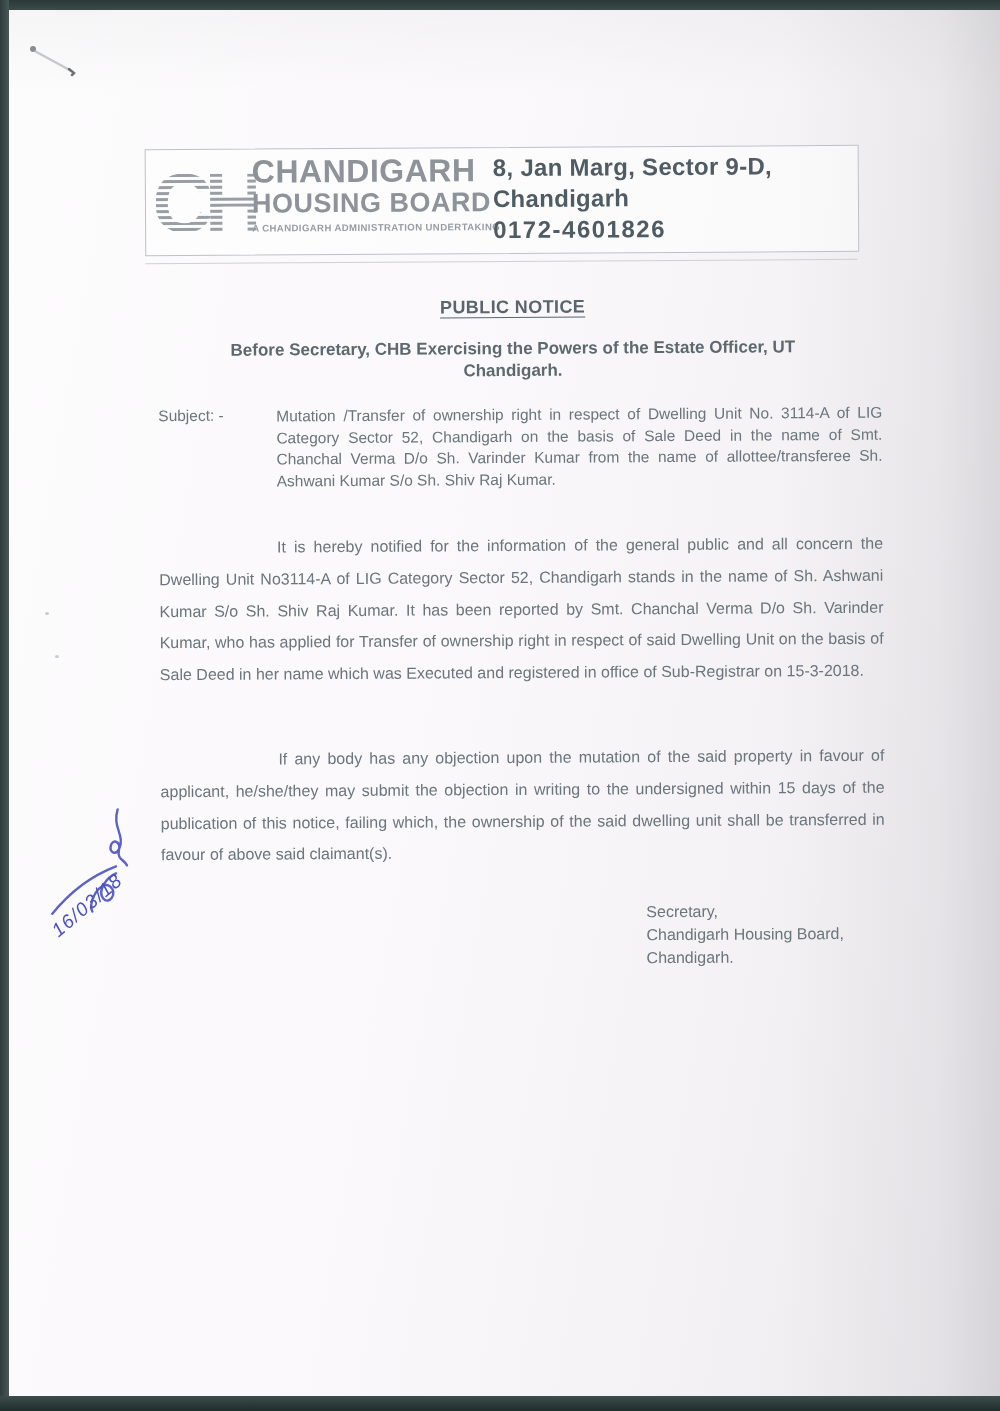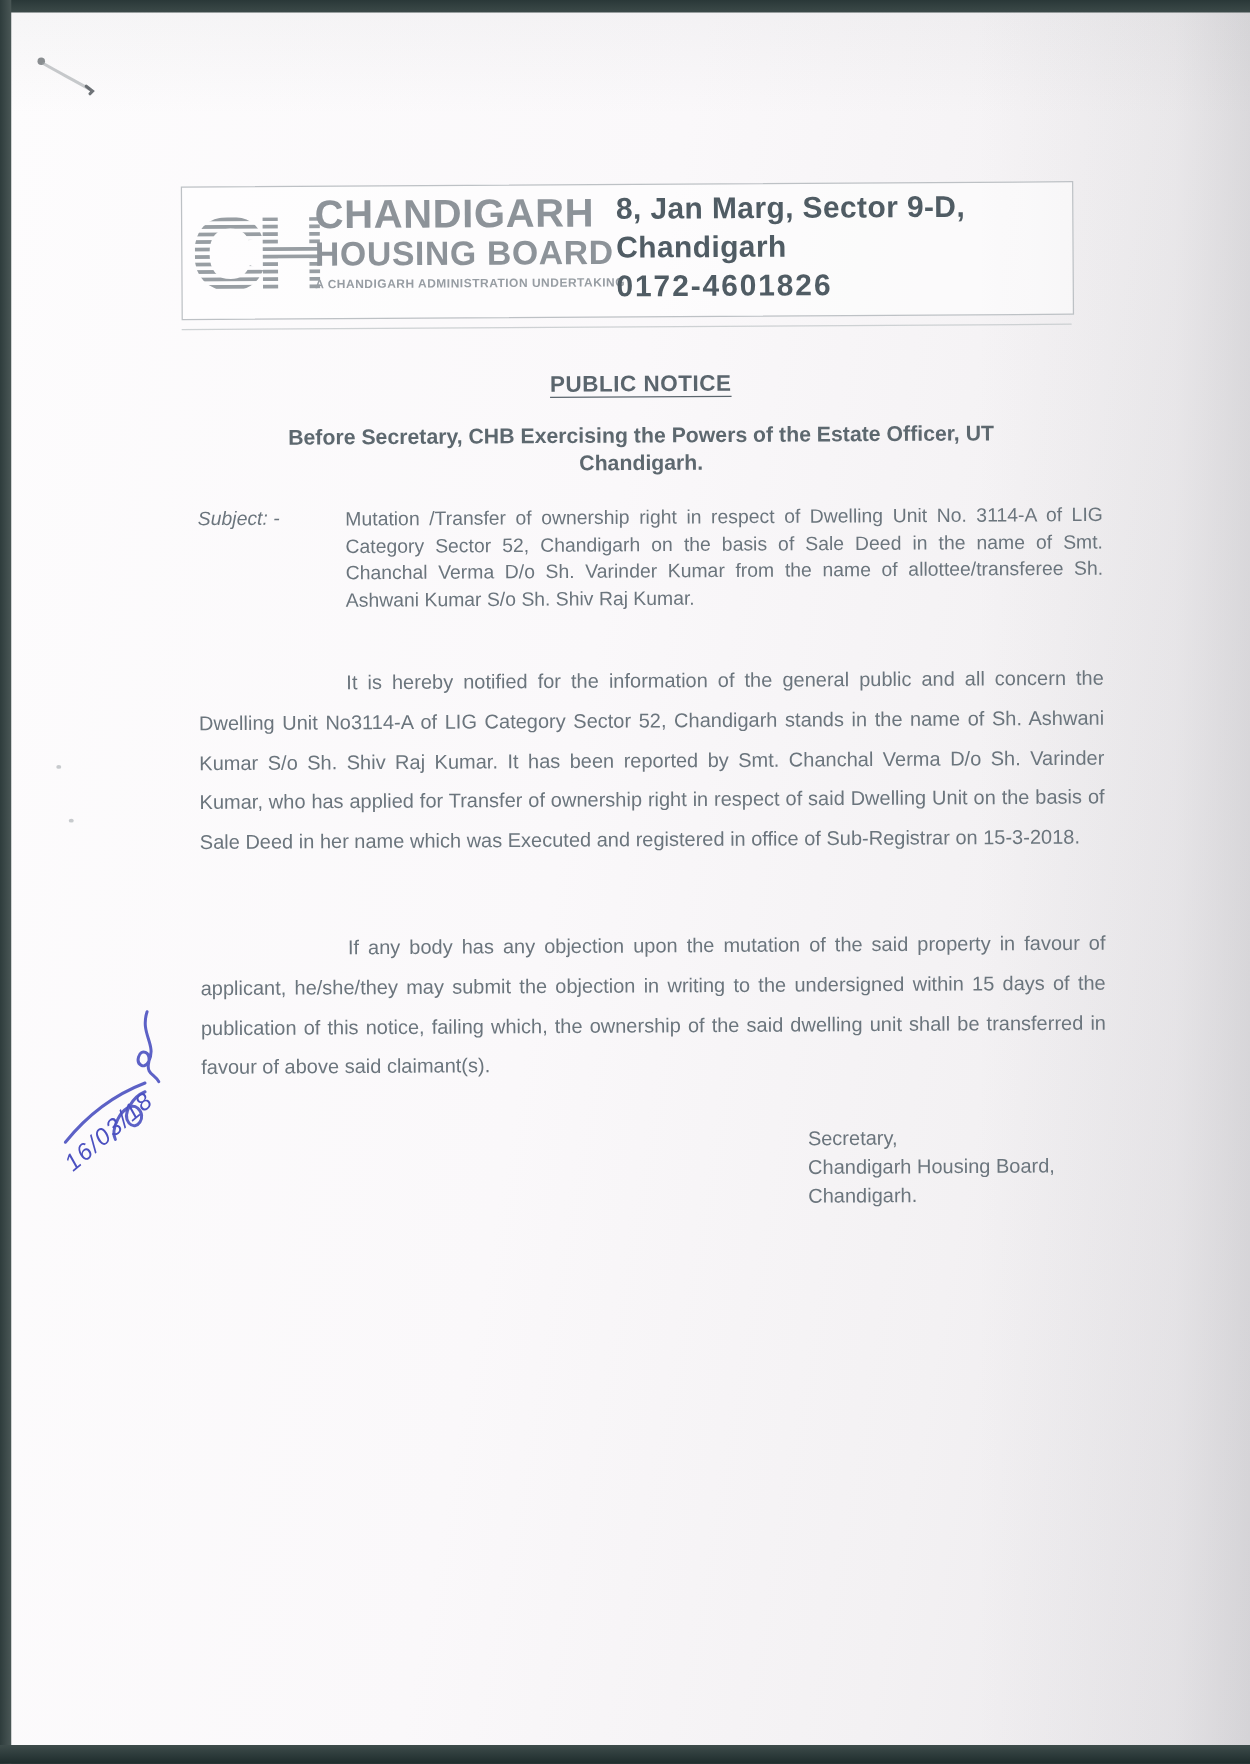--- a/index.html
+++ b/index.html
@@ -50,21 +50,21 @@
     font-size:18px;font-weight:bold;color:#5a656d;letter-spacing:.4px;
     text-decoration:underline;text-underline-offset:4px;
   }
   .subtitle{
     position:absolute;left:185px;top:338px;width:660px;text-align:center;
     font-size:17px;font-weight:bold;color:#5d686f;line-height:22px;
   }
 
   
   .subject{position:absolute;left:160px;top:404px;width:726px;color:#6b757d;font-size:15.5px;}
-  .subject-label{position:absolute;left:0;top:1px;font-style:italic;}
+  .subject-label{position:absolute;left:0;top:1px;}
   .subject-text{margin-left:118px;width:606px;line-height:21.6px;text-align:justify;}
 
   
   .para{position:absolute;left:160px;width:724px;color:#6b757d;font-size:16px;
     line-height:31.8px;text-align:justify;text-indent:118px;}
   .para1{top:530px;}
   .para2{top:742px;}
 
   
   .signoff{position:absolute;left:645px;top:901px;color:#6b757d;font-size:16px;line-height:23px;}

